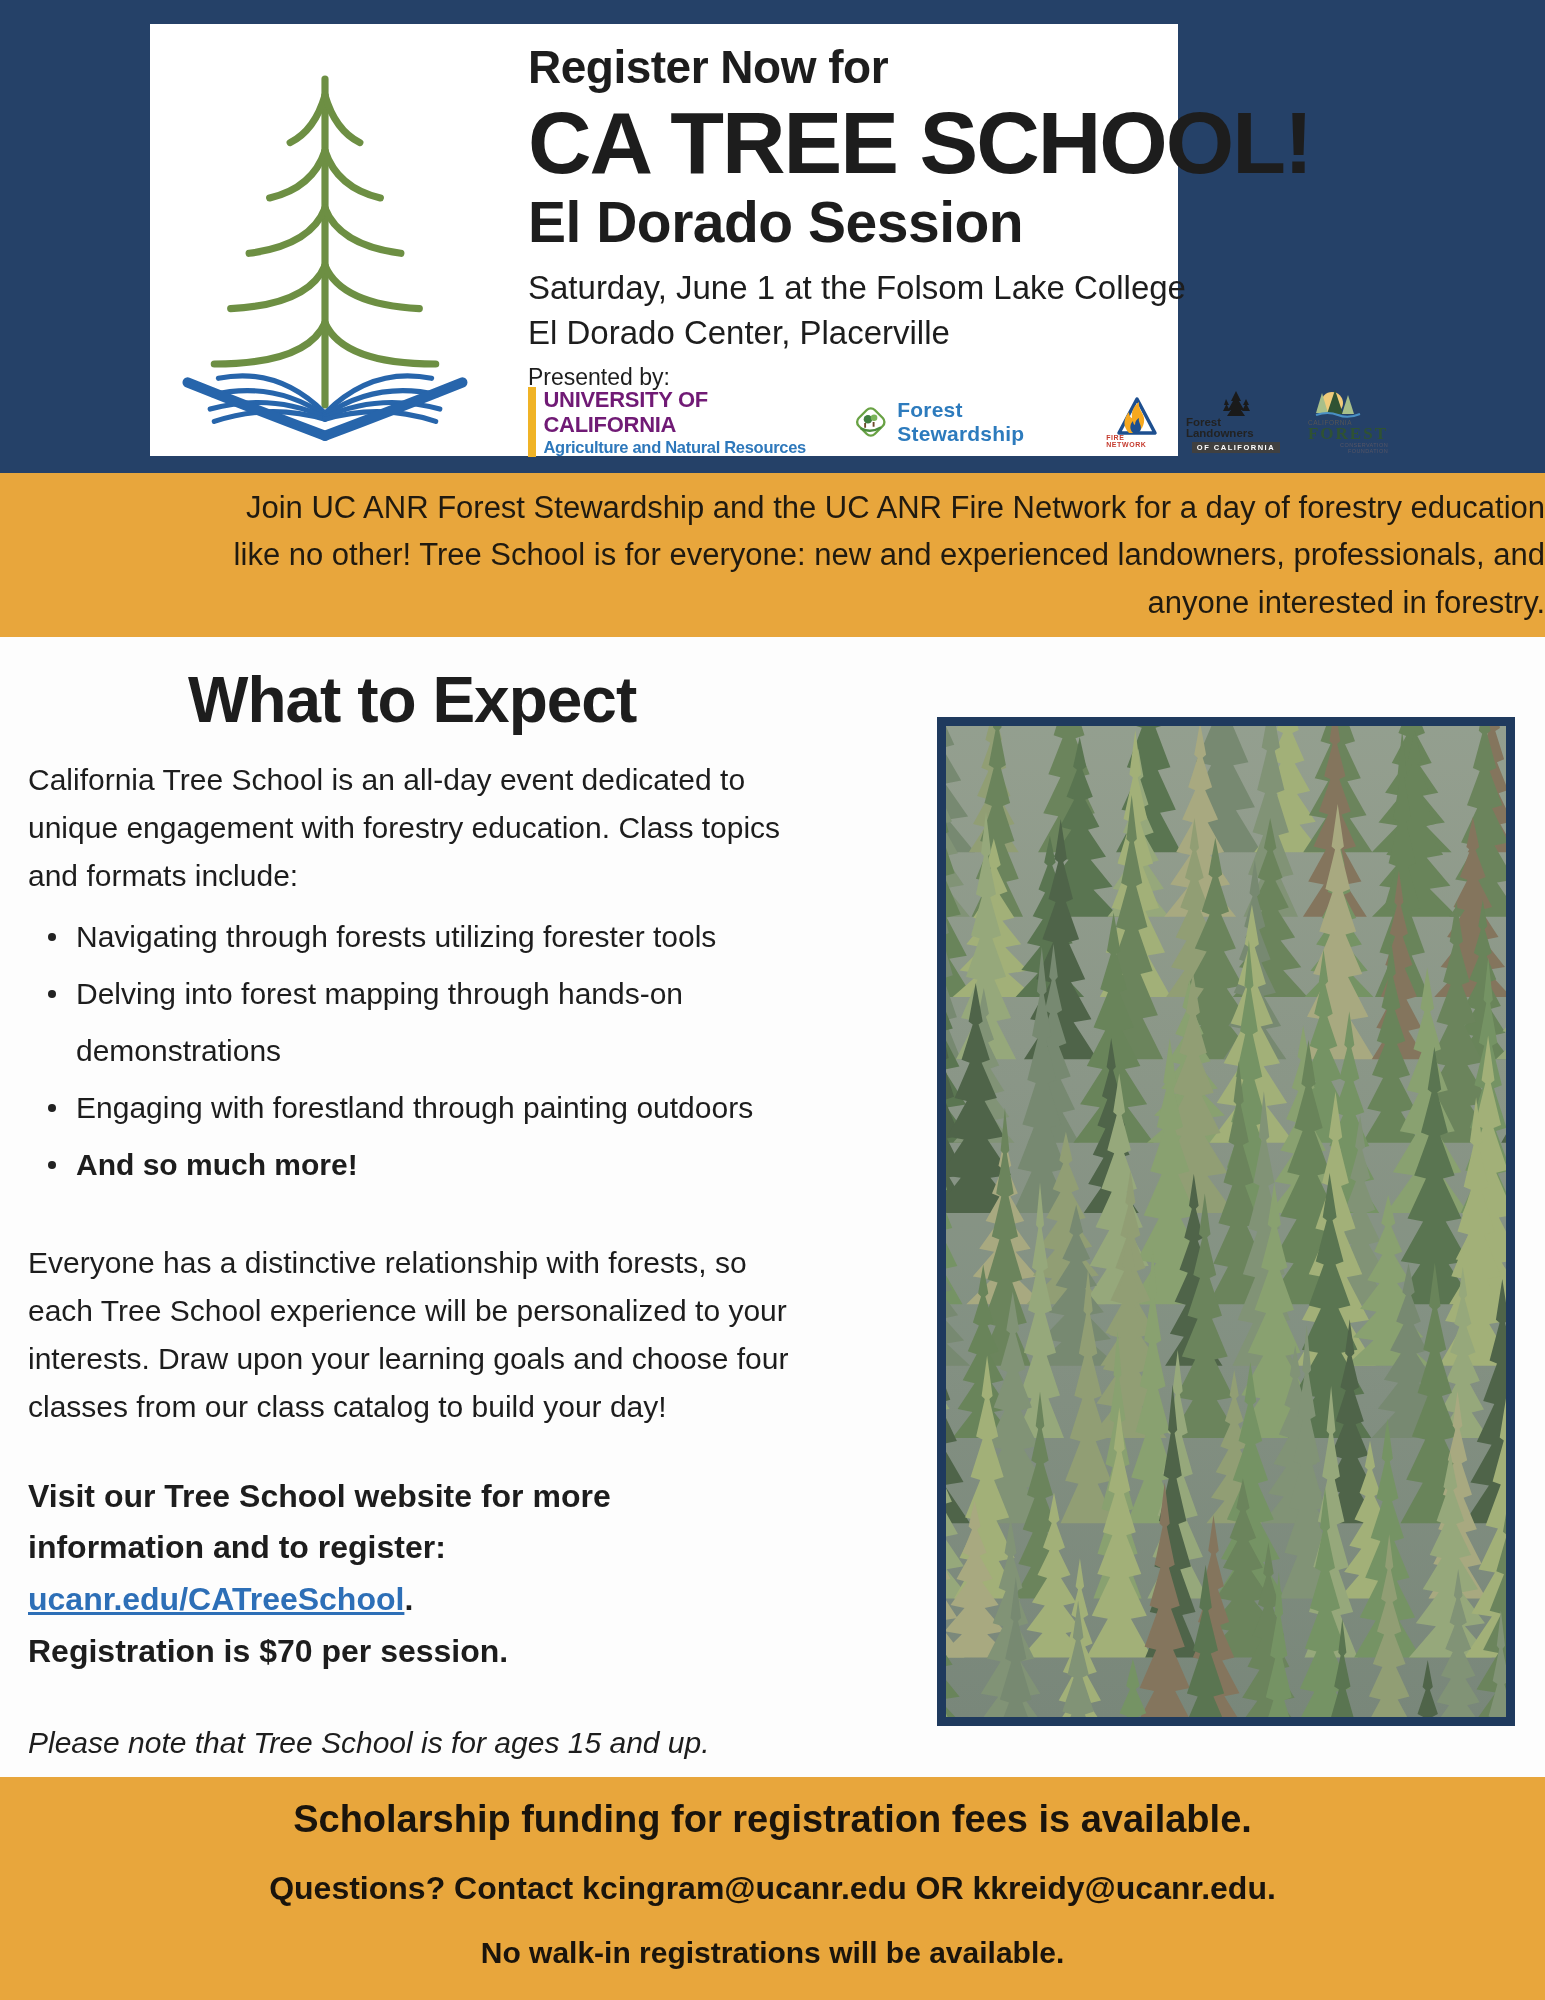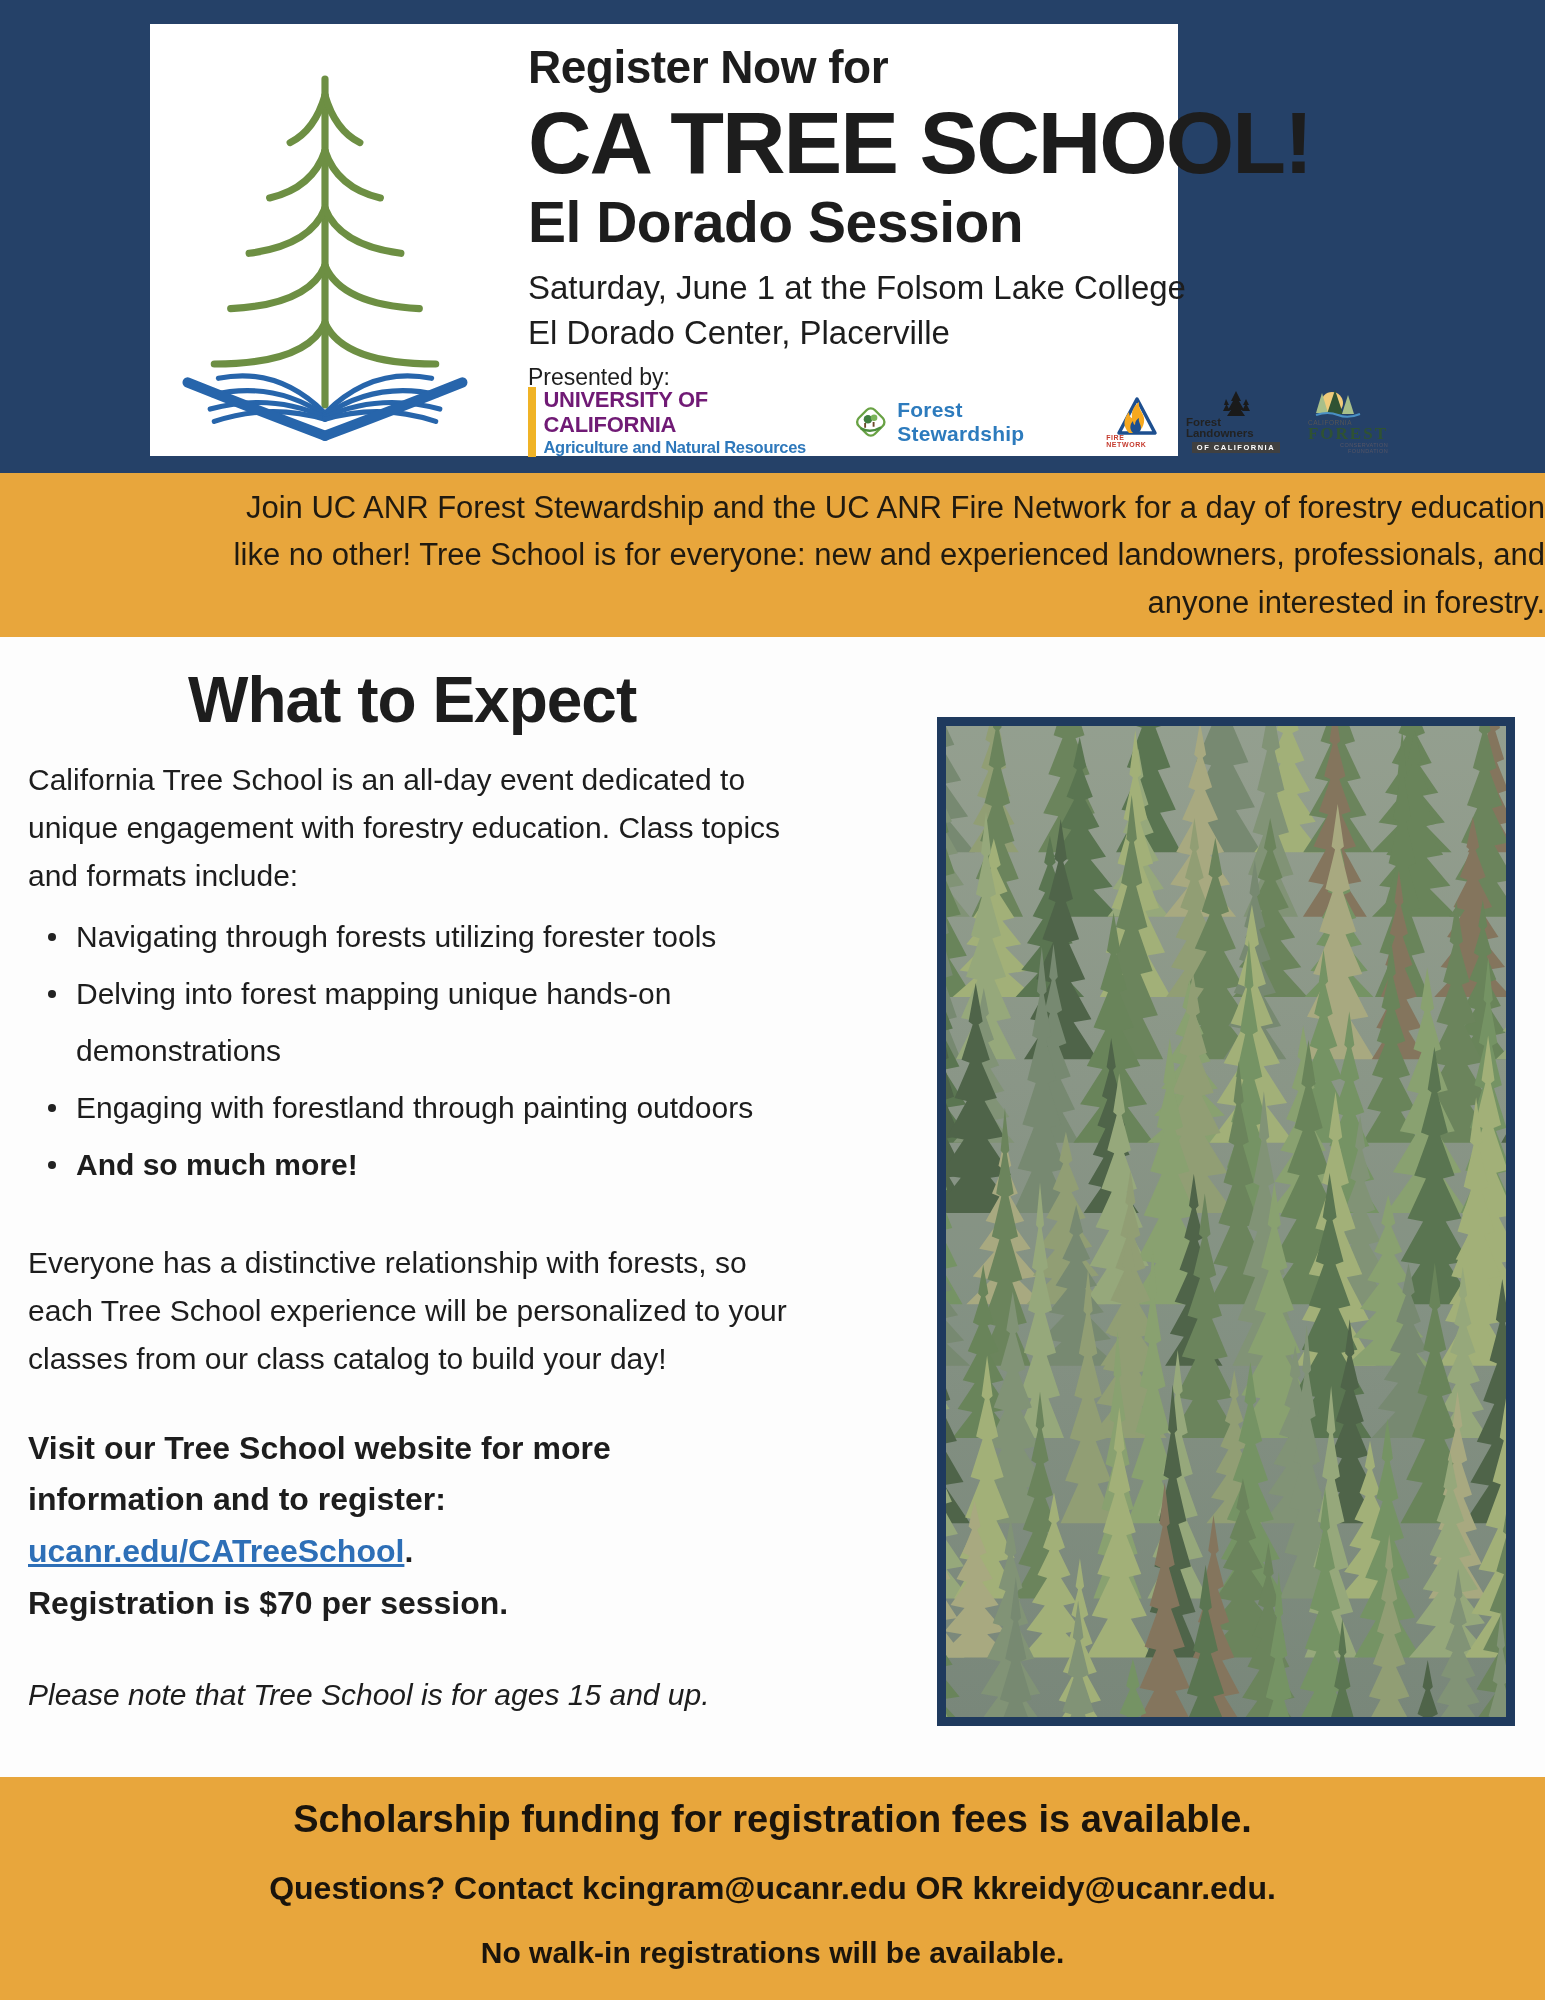--- a/index.html
+++ b/index.html
@@ -182,33 +182,34 @@
     <div class="para">
       <div>California Tree School is an all-day event dedicated to</div>
       <div>unique engagement with forestry education. Class topics</div>
       <div>and formats include:</div>
     </div>
     <ul class="bullets">
       <li>
           <div>Navigating through forests utilizing forester tools</div>
         </li>
       <li>
-        <div>Delving into forest mapping unique hands-on</div>
+        <div>Delving into forest mapping through hands-on</div>
         <div>demonstrations</div>
       </li>
       <li>
           <div>Engaging with forestland through painting outdoors</div>
         </li>
       <li class="bold">
           <div>And so much more!</div>
         </li>
     </ul>
     <div class="para para2">
       <div>Everyone has a distinctive relationship with forests, so</div>
       <div>each Tree School experience will be personalized to your</div>
+      <div>interests. Draw upon your learning goals and choose four</div>
       <div>classes from our class catalog to build your day!</div>
     </div>
     <div class="register">
       <div>Visit our Tree School website for more</div>
       <div>information and to register:</div>
       <div><a class="link">ucanr.edu/CATreeSchool</a><span class="link-suffix">.</span></div>
       <div>Registration is $70 per session.</div>
     </div>
     <div class="age-note">Please note that Tree School is for ages 15 and up.</div>
   </div>

